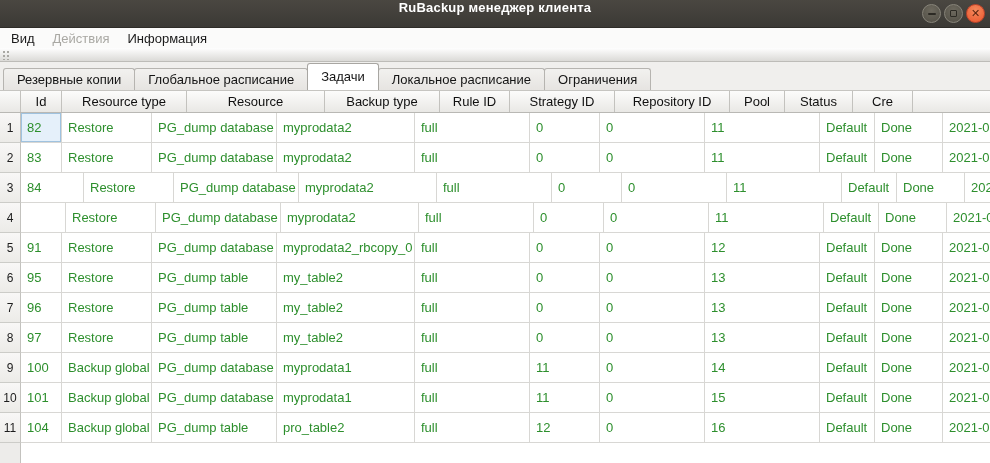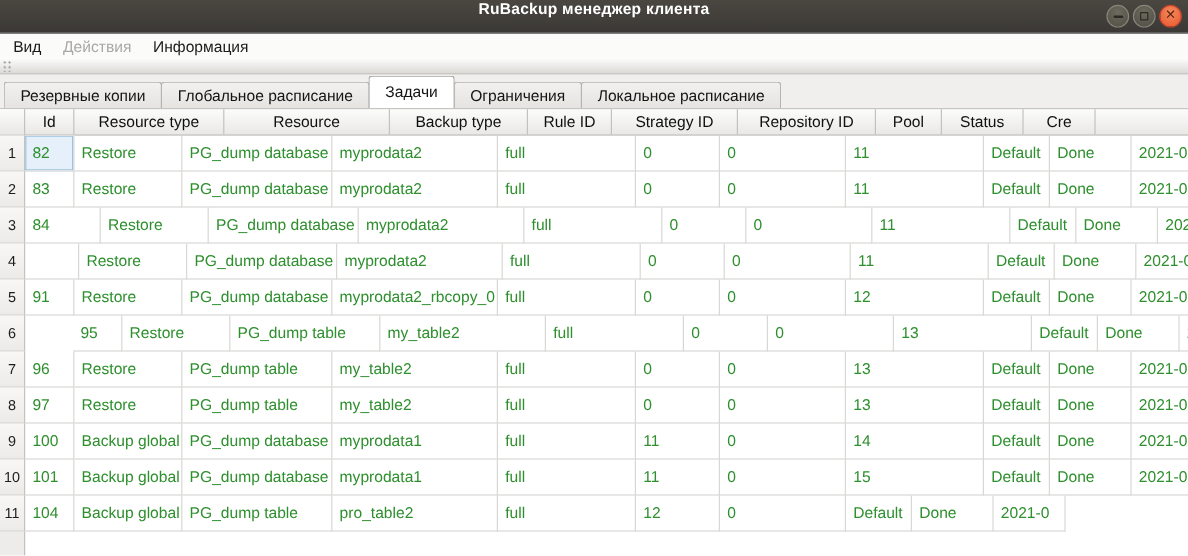--- a/index.html
+++ b/index.html
@@ -123,22 +123,22 @@
     </div>
 
   <div class="toolstrip">
     <div class="handle"></div>
   </div>
 
   <div class="tabbar" id="tabbar">
       <div class="tab">Резервные копии</div>
       <div class="tab">Глобальное расписание</div>
       <div class="tab active">Задачи</div>
+      <div class="tab">Локальное расписание</div>
       <div class="tab">Ограничения</div>
-      <div class="tab">Локальное расписание</div>
     </div>
 
   <div class="tablewrap">
     <div class="thead" id="thead">
         <div class="th corner" style="width: 21px;"></div>
         <div class="th" style="width: 41px;">Id</div>
         <div class="th" style="width: 125px;">Resource type</div>
         <div class="th" style="width: 138px;">Resource</div>
         <div class="th" style="width: 115px;">Backup type</div>
         <div class="th" style="width: 70px;">Rule ID</div>
@@ -214,21 +214,21 @@
           <div class="td" style="width: 115px;">full</div>
           <div class="td" style="width: 70px;">0</div>
           <div class="td" style="width: 105px;">0</div>
           <div class="td" style="width: 115px;">12</div>
           <div class="td" style="width: 55px;">Default</div>
           <div class="td" style="width: 68px;">Done</div>
           <div class="td" style="width: 60px;">2021-0</div>
         </div>
         <div class="row">
           <div class="vh">6</div>
-          <div class="td" style="width: 41px; margin-left: 40px;">95</div>
+          <div class="td" style="width: 41px;">95</div>
           <div class="td" style="width: 90px;">Restore</div>
           <div class="td" style="width: 125px;">PG_dump table</div>
           <div class="td" style="width: 138px;">my_table2</div>
           <div class="td" style="width: 115px;">full</div>
           <div class="td" style="width: 70px;">0</div>
           <div class="td" style="width: 105px;">0</div>
           <div class="td" style="width: 115px;">13</div>
           <div class="td" style="width: 55px;">Default</div>
           <div class="td" style="width: 68px;">Done</div>
           <div class="td" style="width: 60px;">2021-0</div>
@@ -291,20 +291,21 @@
         </div>
         <div class="row">
           <div class="vh">11</div>
           <div class="td" style="width: 41px;">104</div>
           <div class="td" style="width: 90px;">Backup global</div>
           <div class="td" style="width: 125px;">PG_dump table</div>
           <div class="td" style="width: 138px;">pro_table2</div>
           <div class="td" style="width: 115px;">full</div>
           <div class="td" style="width: 70px;">12</div>
           <div class="td" style="width: 105px;">0</div>
+          <div class="td" style="width: 115px;">16</div>
           <div class="td" style="width: 55px;">Default</div>
           <div class="td" style="width: 68px;">Done</div>
           <div class="td" style="width: 60px;">2021-0</div>
         </div>
       </div>
     <div class="fillrow">
       <div class="vstub"></div>
     </div>
   </div>
 

